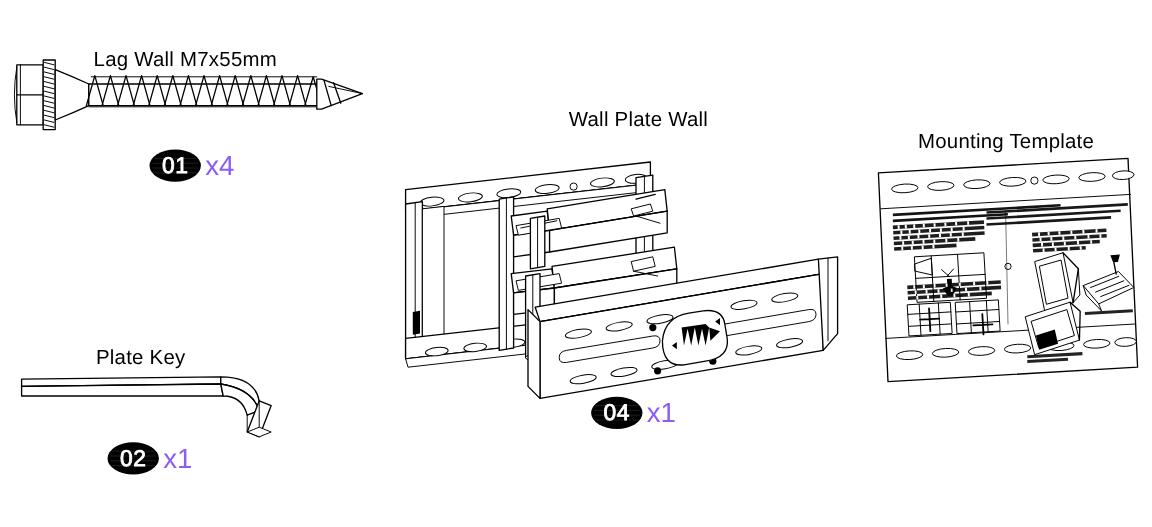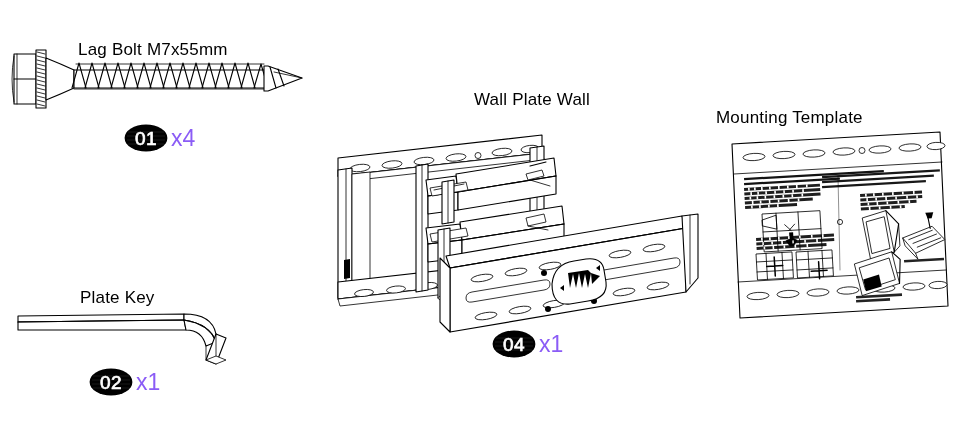--- a/index.html
+++ b/index.html
@@ -85,21 +85,21 @@
   .fw-t { fill: #ffffff; stroke: #000; stroke-width: 0.8; stroke-linejoin: round; }
   .fk   { fill: #000; stroke: none; }
 </style>
 </head>
 <body>
 
 <div class="stage">
 
   <div>
 
-    <div class="part-title" style="left:78px; top:40px;">Lag Bolt M7x55mm</div>
+    <div class="part-title" style="left:78px; top:40px;">Lag Wall M7x55mm</div>
 
     <div class="art" style="left:6px; top:48px;">
       <svg width="310" height="62" viewBox="0 0 310 62">
 
         <path class="fw" d="M8 6 L30 6 L30 56 L8 56 Z"></path>
         <path class="ln" d="M8 31 L30 31"></path>
         <path class="ln-t" d="M11 6 L11 56"></path>
 
         <path class="ln-t" d="M8 8 Q4 31 8 54"></path>
 
@@ -344,21 +344,21 @@
           </g>
         </svg>
         <span class="num">04</span>
       </div>
       <span class="badge-qty">x1</span>
     </div>
   </div>
 
   <div>
 
-    <div class="part-title" style="left:716px; top:108px;">Mounting Template</div>
+    <div class="part-title" style="left:765px; top:108px;">Mounting Template</div>
 
     <div class="art" style="left:726px; top:130px;">
       <svg width="226" height="190" viewBox="0 0 226 190">
 
         <path class="fw" d="M6 14 L214 2 L222 176 L14 188 Z"></path>
 
         <path class="ln-t" d="M8 44 L216 32"></path>
         <g class="fw-t">
           <ellipse cx="28" cy="27" rx="11" ry="3.6" transform="rotate(-3.3 28 27)"></ellipse>
           <ellipse cx="58" cy="25" rx="11" ry="3.6" transform="rotate(-3.3 58 25)"></ellipse>

